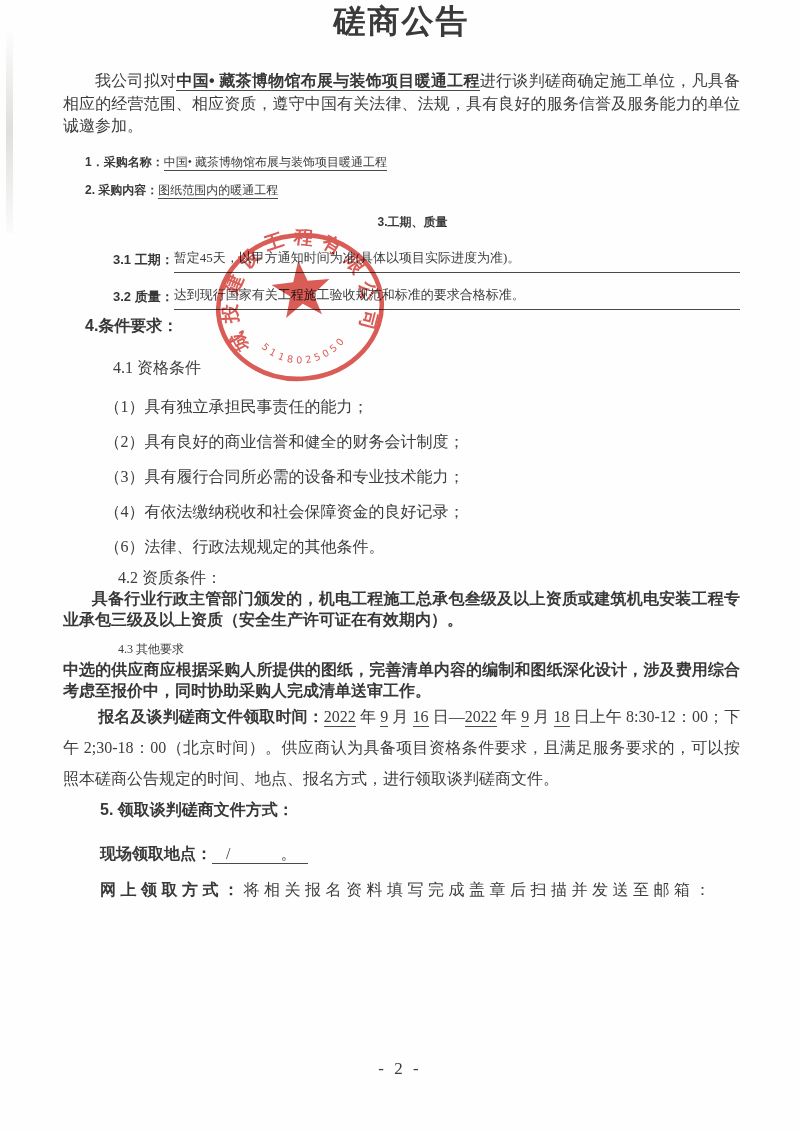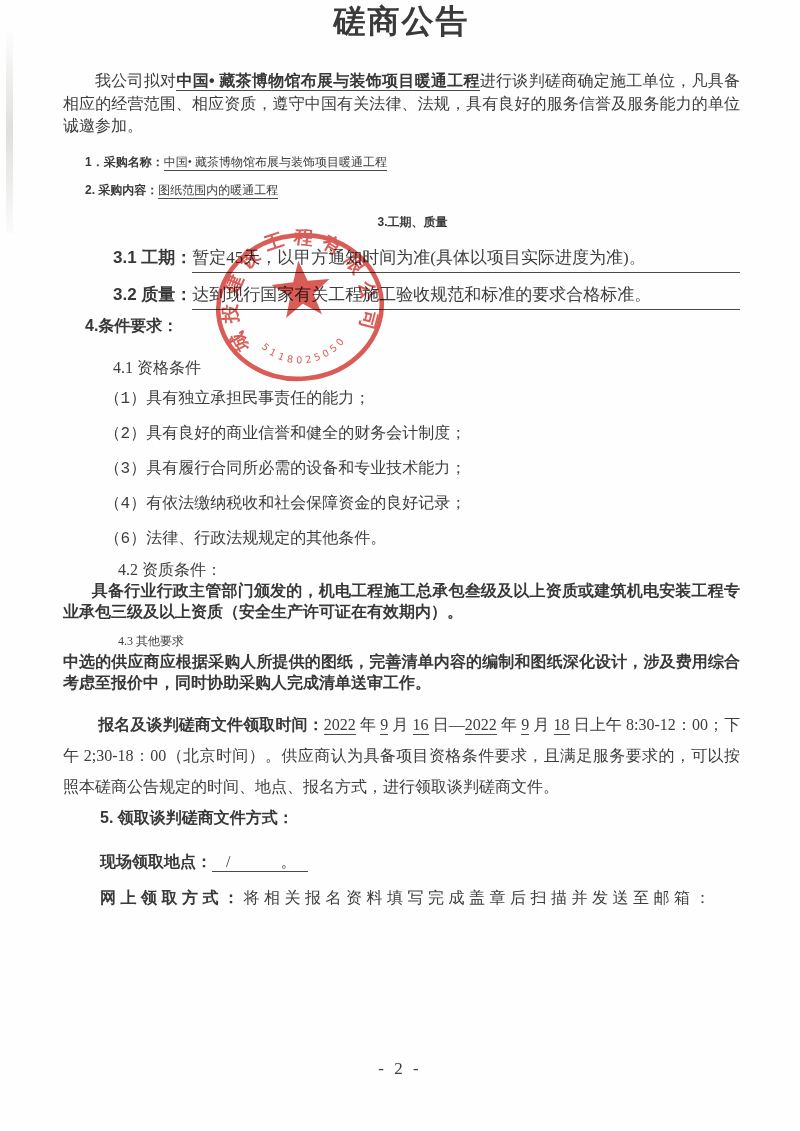--- a/index.html
+++ b/index.html
@@ -25,32 +25,32 @@
     color:#3a3a3a;
     font-family:"Liberation Serif", serif;
   }
   p{margin:0;}
   .body-text{font-size:16px; line-height:22.5px; text-align:justify;}
   .b{font-weight:bold; font-family:"Liberation Sans", sans-serif; color:#383838;}
   .u{border-bottom:1px solid #4a4a4a; padding-bottom:1px;}
   .intro{margin-top:28px; text-indent:2em;}
   .items{margin-top:10px;}
   .item-line{font-size:12px; line-height:28px; margin-left:22px; white-space:nowrap;}
-  .sub-line{display:flex; align-items:flex-start; font-size:17px; line-height:27px; margin-left:50px; margin-top:8px;}
+  .sub-line{display:flex; align-items:flex-end; font-size:13px; line-height:27px; margin-left:50px; margin-top:8px;}
   .sub-line .lbl{white-space:nowrap;}
   .sub-line .value-fill{flex:1; border-bottom:1px solid #4a4a4a; padding-bottom:1px; white-space:nowrap; overflow:hidden;}
   .sec4{font-size:16px; line-height:28px; margin-left:22px; margin-top:2px;}
   .sec41{font-size:16px; line-height:27px; margin-left:50px; margin-top:14px;}
-  .conds{margin-top:4px;font-family:Liberation Mono, monospace;}
+  .conds{margin-top:12px;}
   .cond{font-size:16px; line-height:28px; text-indent:2.6em; text-align:justify; margin-bottom:7px;}
   .sec42{font-size:16px; line-height:20px; margin-left:55px; margin-top:2px;}
   .cred{font-size:16px; line-height:21px; text-indent:1.8em; text-align:justify; font-weight:bold; font-family:"Liberation Sans",sans-serif; color:#383838;}
   .sec43{font-size:12px; line-height:20px; margin-left:55px; margin-top:9px;}
   .other{font-size:16px; line-height:21px; text-align:justify; font-weight:bold; font-family:"Liberation Sans",sans-serif; color:#383838;}
-  .signup{font-size:16px; line-height:31px; text-indent:2.2em; text-align:justify; margin-top:16px;}
+  .signup{font-size:16px; line-height:31px; text-indent:2.2em; text-align:justify; }
   .sec5{font-size:16px; line-height:20px; margin-left:37px; margin-top:6px; font-weight:bold; font-family:"Liberation Sans",sans-serif; color:#383838;}
   .onsite{font-size:16px; line-height:20px; margin-left:37px; margin-top:24px;}
   .onsite .blank{border-bottom:1px solid #4a4a4a; padding:0 6px 1px 14px; letter-spacing:6px;}
   .online{font-size:16px; line-height:20px; margin-left:37px; margin-top:16px; letter-spacing:4.5px; text-align:justify;}
   .pagenum{
     position:absolute; left:0; right:0; bottom:52px;
     text-align:center; font-size:17px; letter-spacing:3px; color:#3d3d3d;
   }
   
   .stamp{

